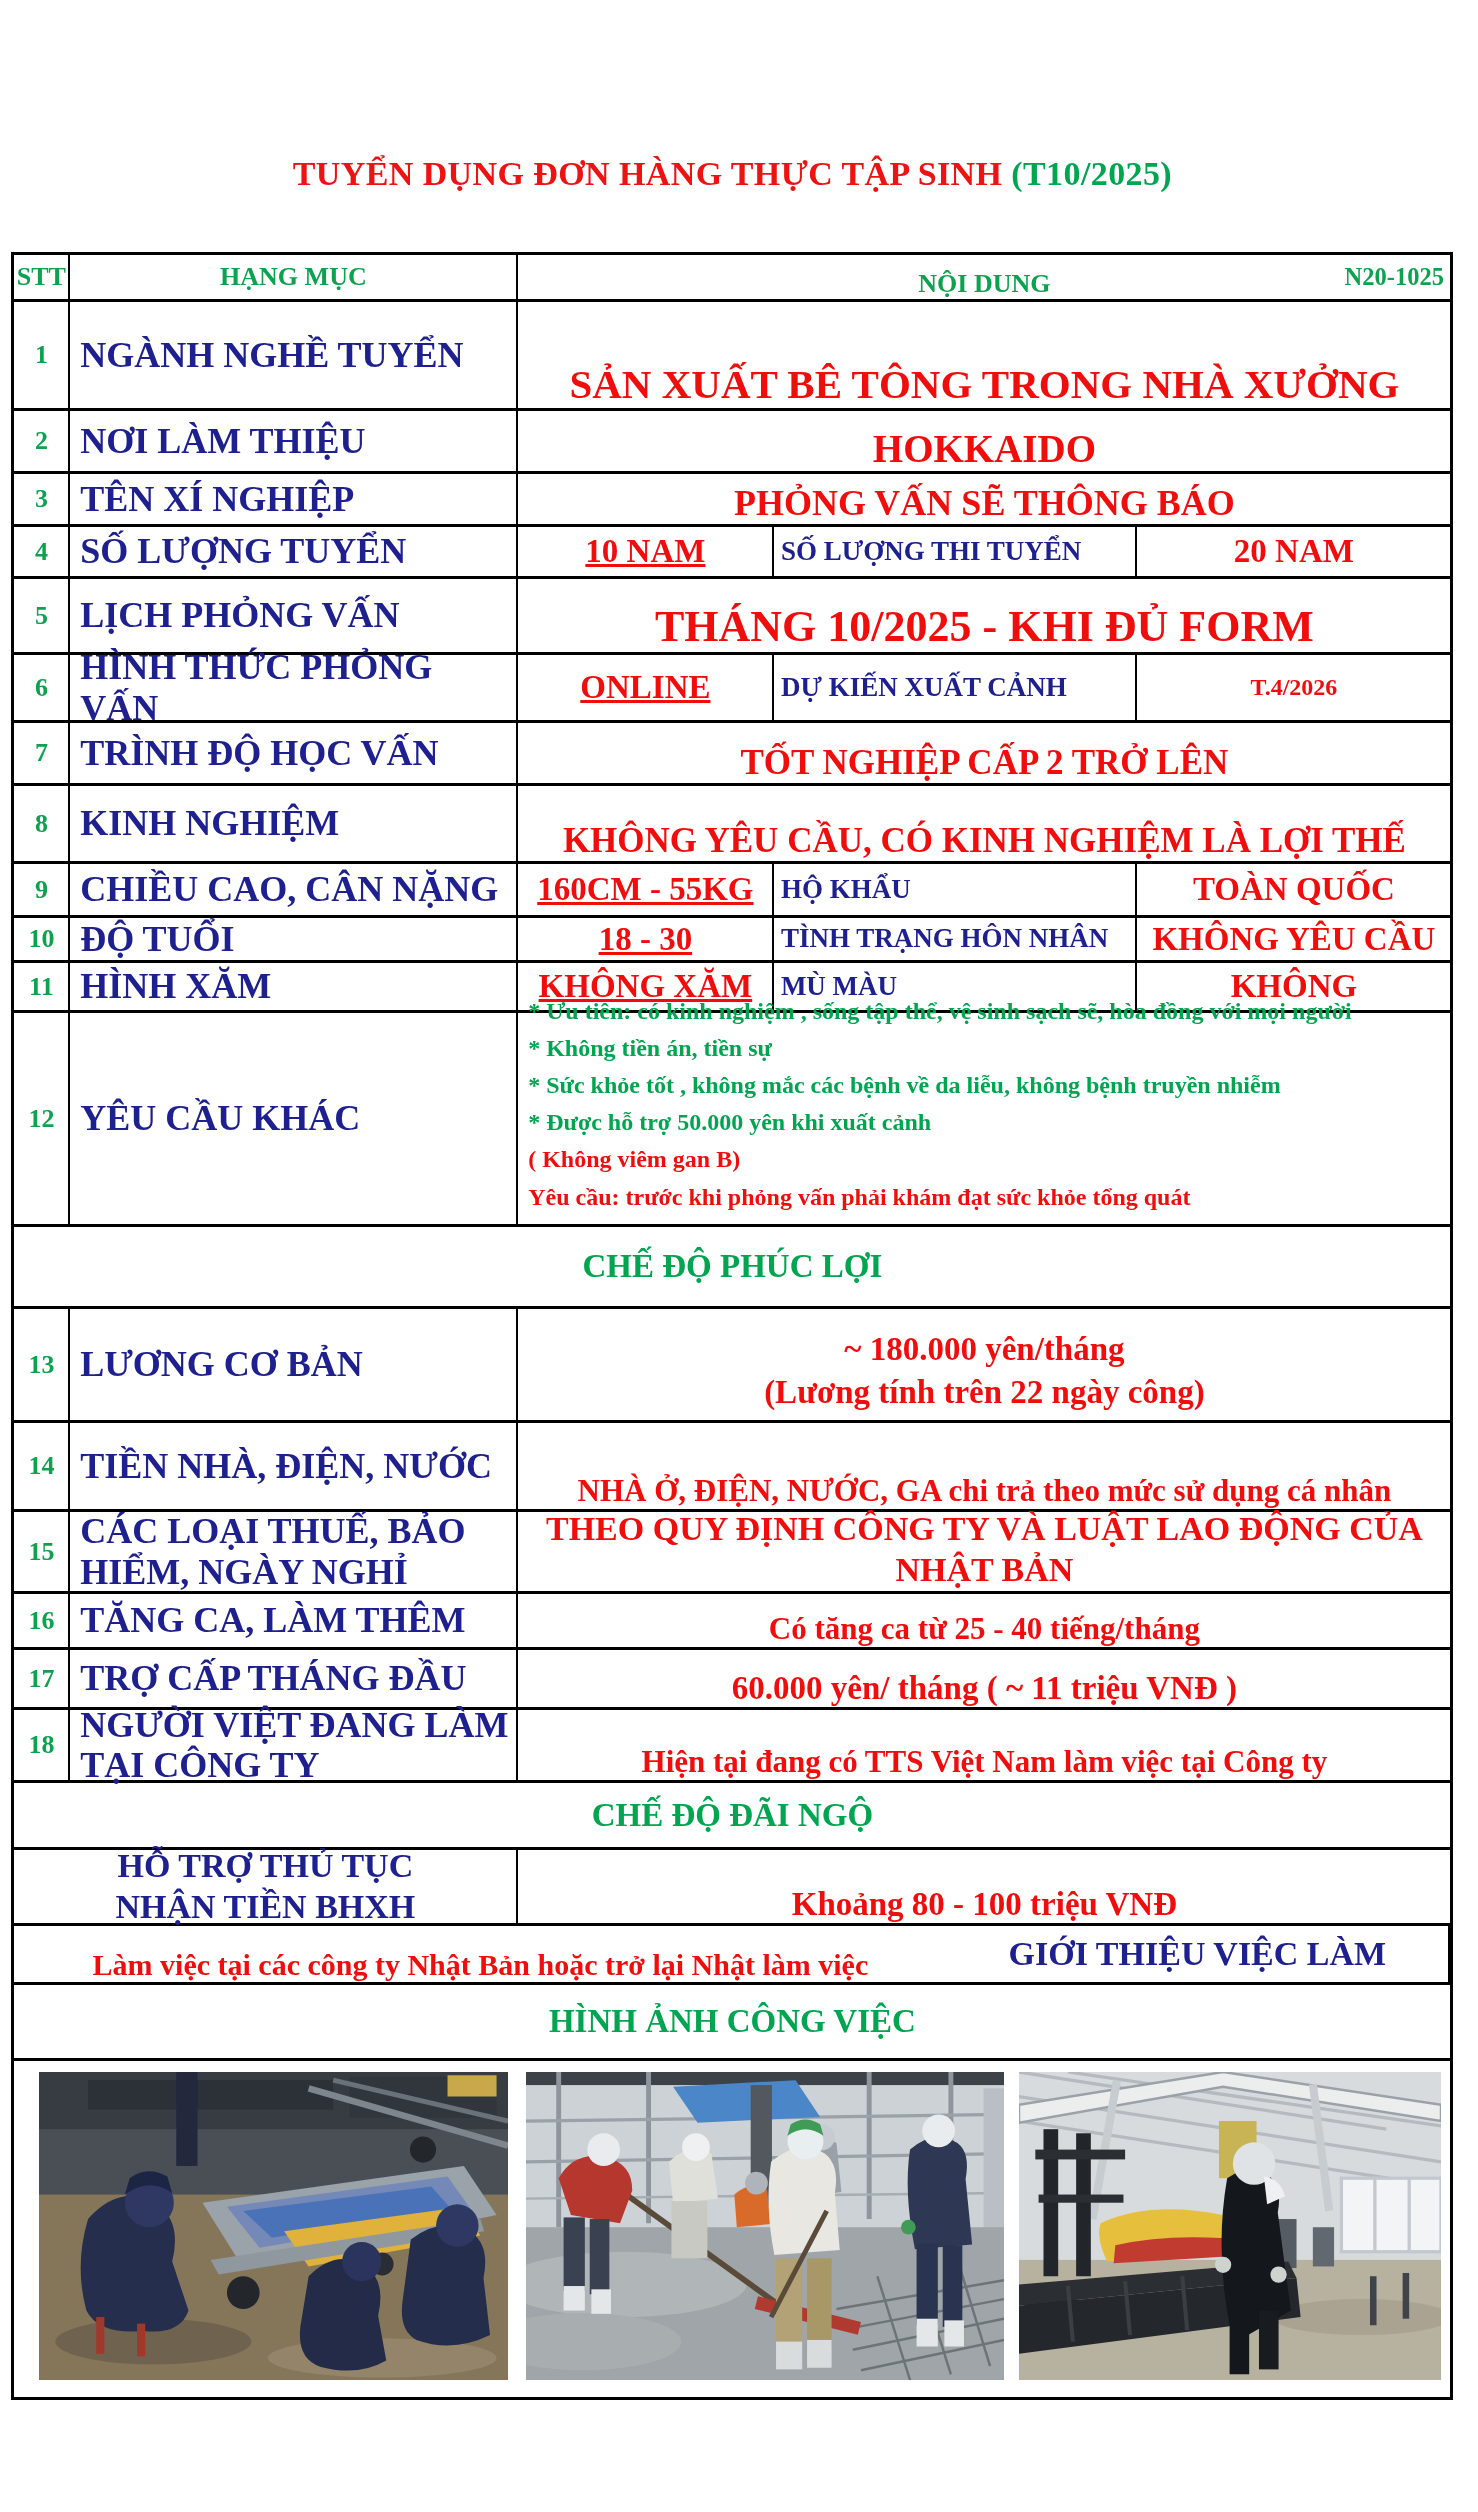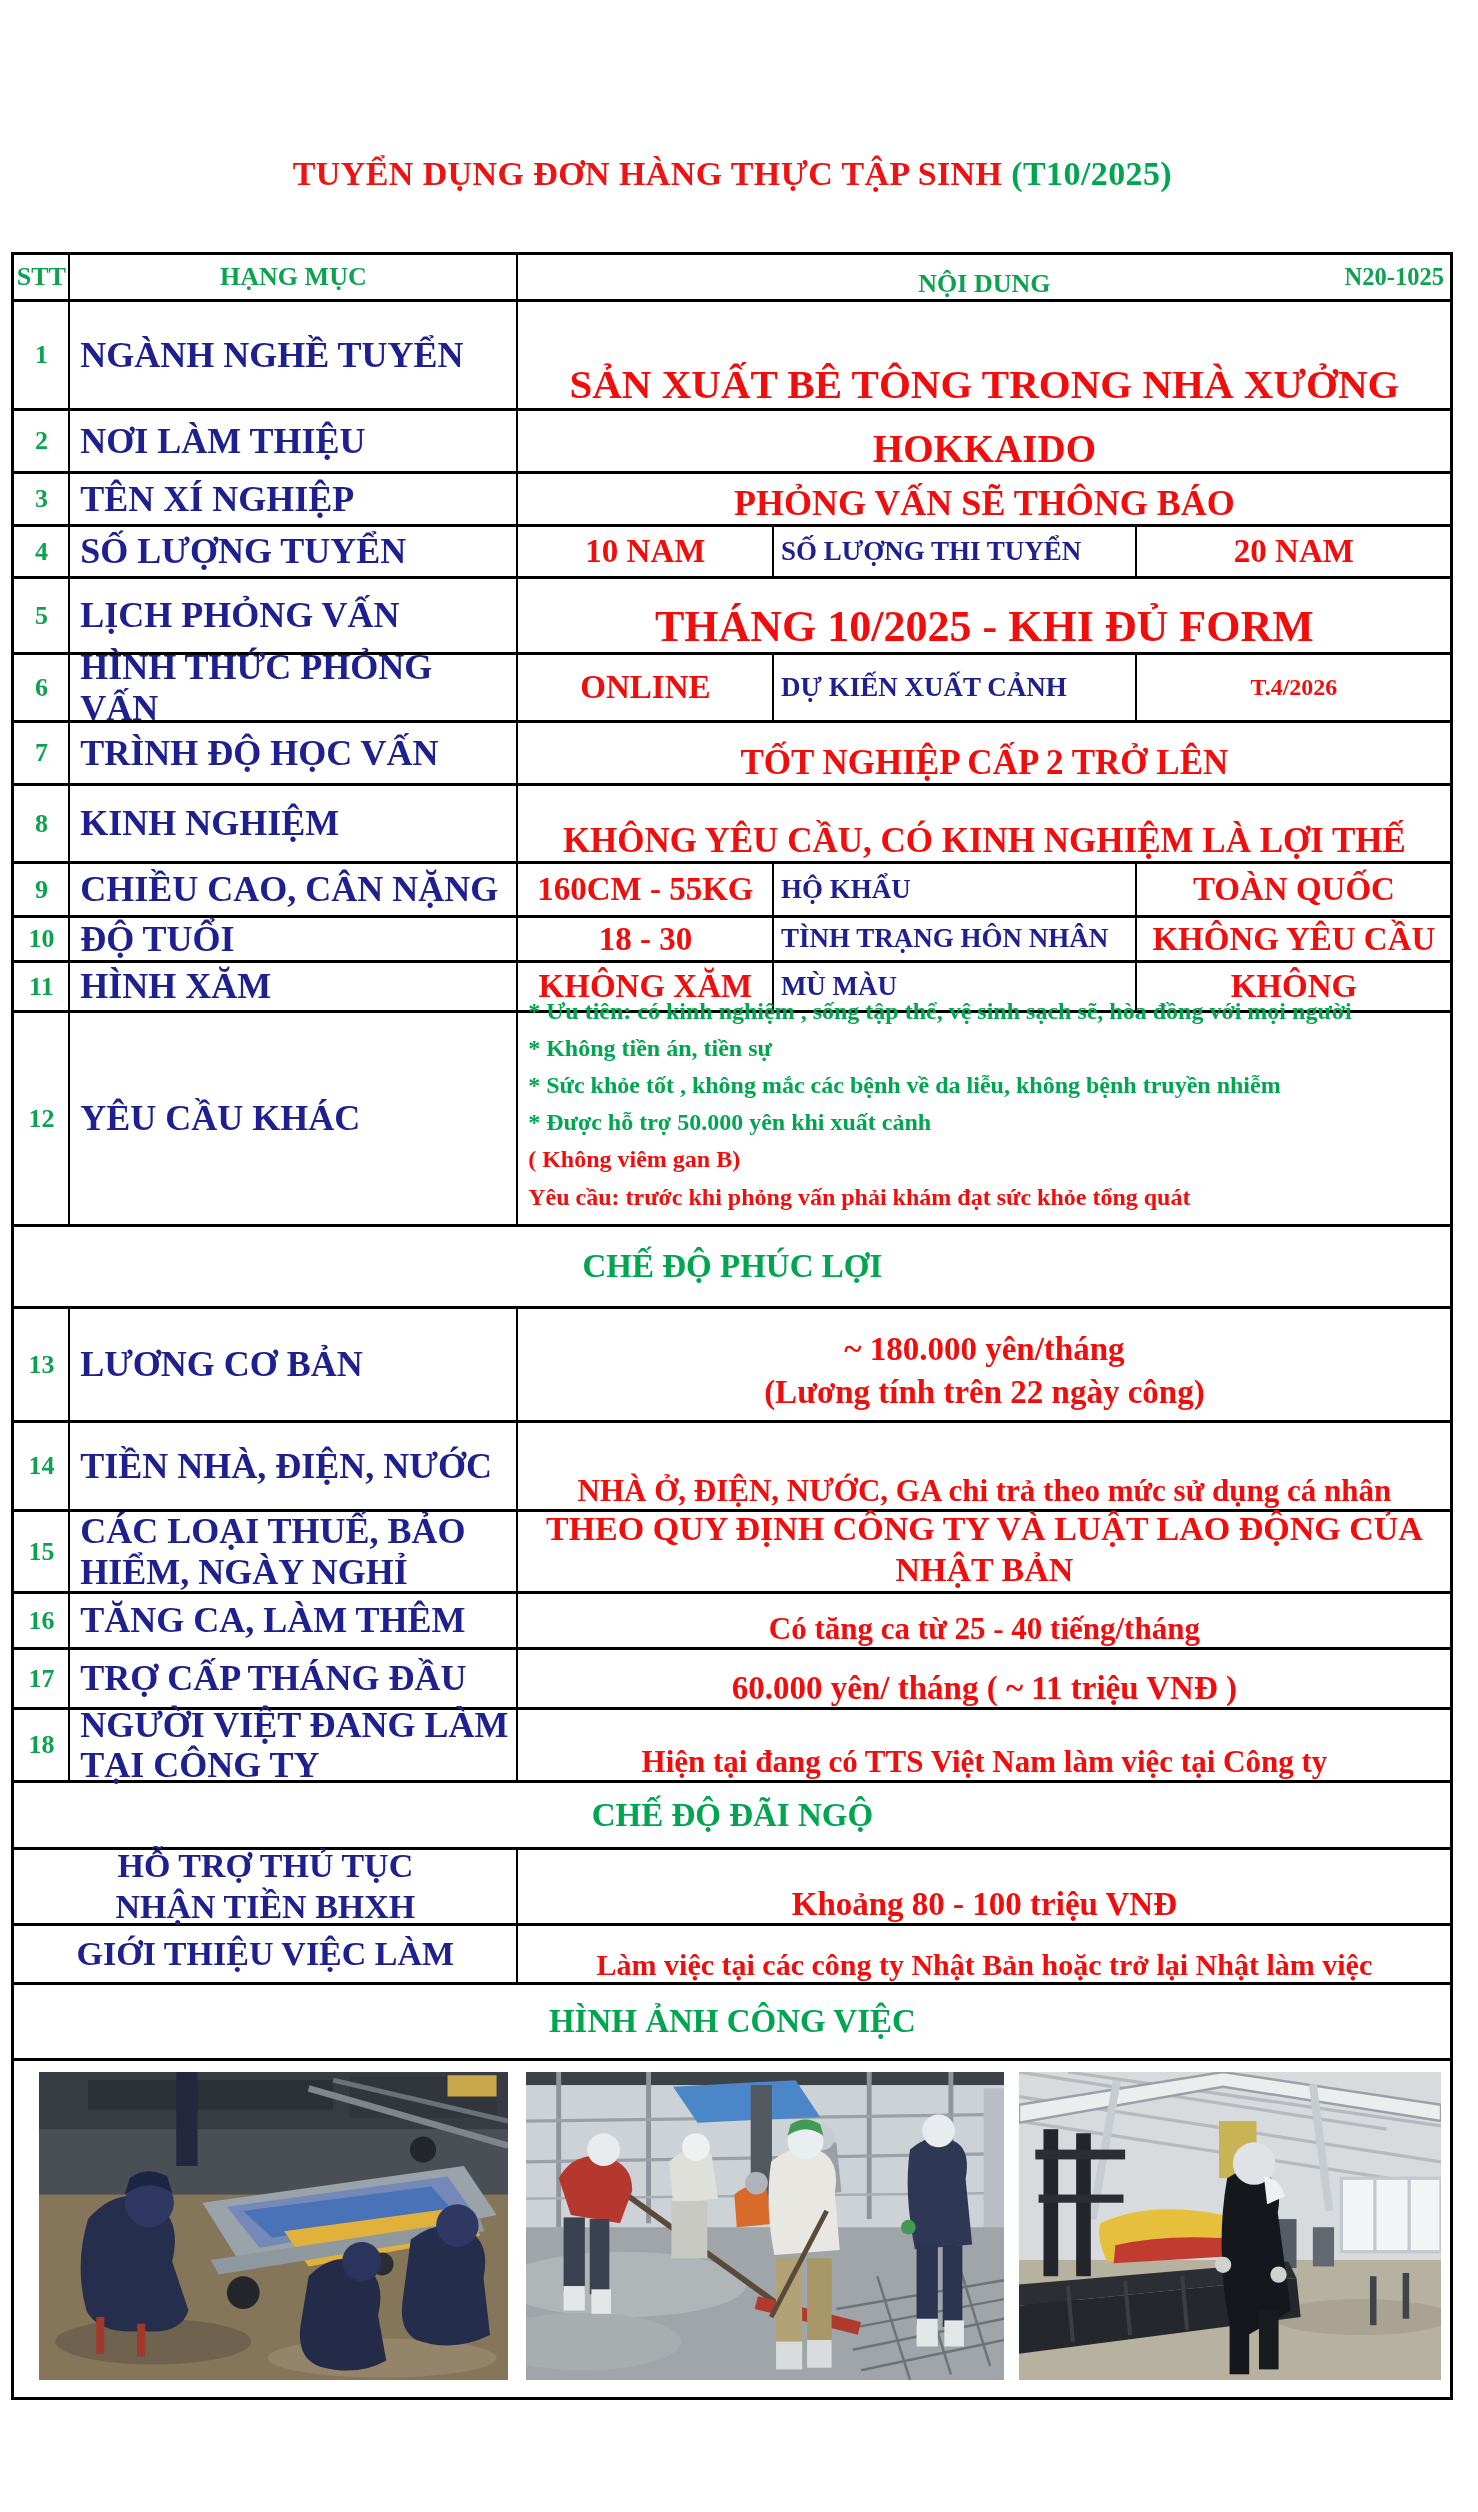--- a/index.html
+++ b/index.html
@@ -23,21 +23,21 @@
     border:3.3px solid #000;box-sizing:border-box;background:#fff;
   }
   .row{display:flex;align-items:stretch;border-bottom:3.3px solid #000;box-sizing:border-box;}
   .row:last-child{border-bottom:none;}
   .cell{box-sizing:border-box;display:flex;align-items:center;min-width:0;}
   .stt{flex:0 0 56px;border-right:2.5px solid #000;justify-content:center;color:#0ca24e;font-size:26px;}
   .lab{flex:0 0 448px;border-right:2.5px solid #000;padding-left:9.8px;color:#1e2090;font-size:36px;line-height:1.12;}
   .lab-wide{flex:0 0 504px;border-right:2.5px solid #000;justify-content:center;text-align:center;color:#1e2090;font-size:34px;line-height:1.2;}
   .con{flex:1;justify-content:center;text-align:center;color:#f20d0d;align-items:flex-end;}
   .con.left{justify-content:flex-start;text-align:left;}
-  .v1{flex:0 0 256px;border-right:2.5px solid #000;justify-content:center;text-align:left;color:#f20d0d;}
+  .v1{flex:0 0 256px;border-right:2.5px solid #000;justify-content:center;text-align:left;color:#f20d0d;text-decoration:underline;}
   .l2{flex:0 0 363px;border-right:2.5px solid #000;padding-left:6.5px;color:#1e2090;font-size:27px;line-height:1.1;}
   .v2{flex:1;justify-content:center;text-align:center;color:#f20d0d;}
   .sec{flex:1;justify-content:center;text-align:center;color:#00a550;font-size:33px;}
 
   .hdr .stt,.hdr .lab,.hdr .con{color:#0ca24e;}
   .hdr .lab{justify-content:center;padding-left:0;font-size:26px;}
   .hdr .con{position:relative;font-size:26px;}
   .hdr .code{position:absolute;right:6.5px;top:50%;transform:translateY(-50%);font-size:24.5px;color:#0ca24e;}
 
   .req-lines{display:block;padding:13px 8.2px 8.2px 9.8px;width:100%;box-sizing:border-box;}
@@ -214,22 +214,22 @@
     <div class="row" style="height:67px">
       <div class="cell sec">CHẾ ĐỘ ĐÃI NGỘ</div>
     </div>
 
     <div class="row" style="height:76px">
       <div class="cell lab-wide" style="padding:0 49px">HỖ TRỢ THỦ TỤC NHẬN TIỀN BHXH</div>
       <div class="cell con" style="font-size:33px">Khoảng 80 - 100 triệu VNĐ</div>
     </div>
 
     <div class="row" style="height:59px">
+      <div class="cell con" style="font-size:30px">Làm việc tại các công ty Nhật Bản hoặc trở lại Nhật làm việc</div>
       <div class="cell lab-wide">GIỚI THIỆU VIỆC LÀM</div>
-      <div class="cell con" style="font-size:30px">Làm việc tại các công ty Nhật Bản hoặc trở lại Nhật làm việc</div>
     </div>
 
     <div class="row" style="height:76px">
       <div class="cell sec">HÌNH ẢNH CÔNG VIỆC</div>
     </div>
 
     <div class="row photo-row">
 
       <div class="photo" id="photo1">
         <svg viewBox="0 0 574 377" preserveAspectRatio="none">

